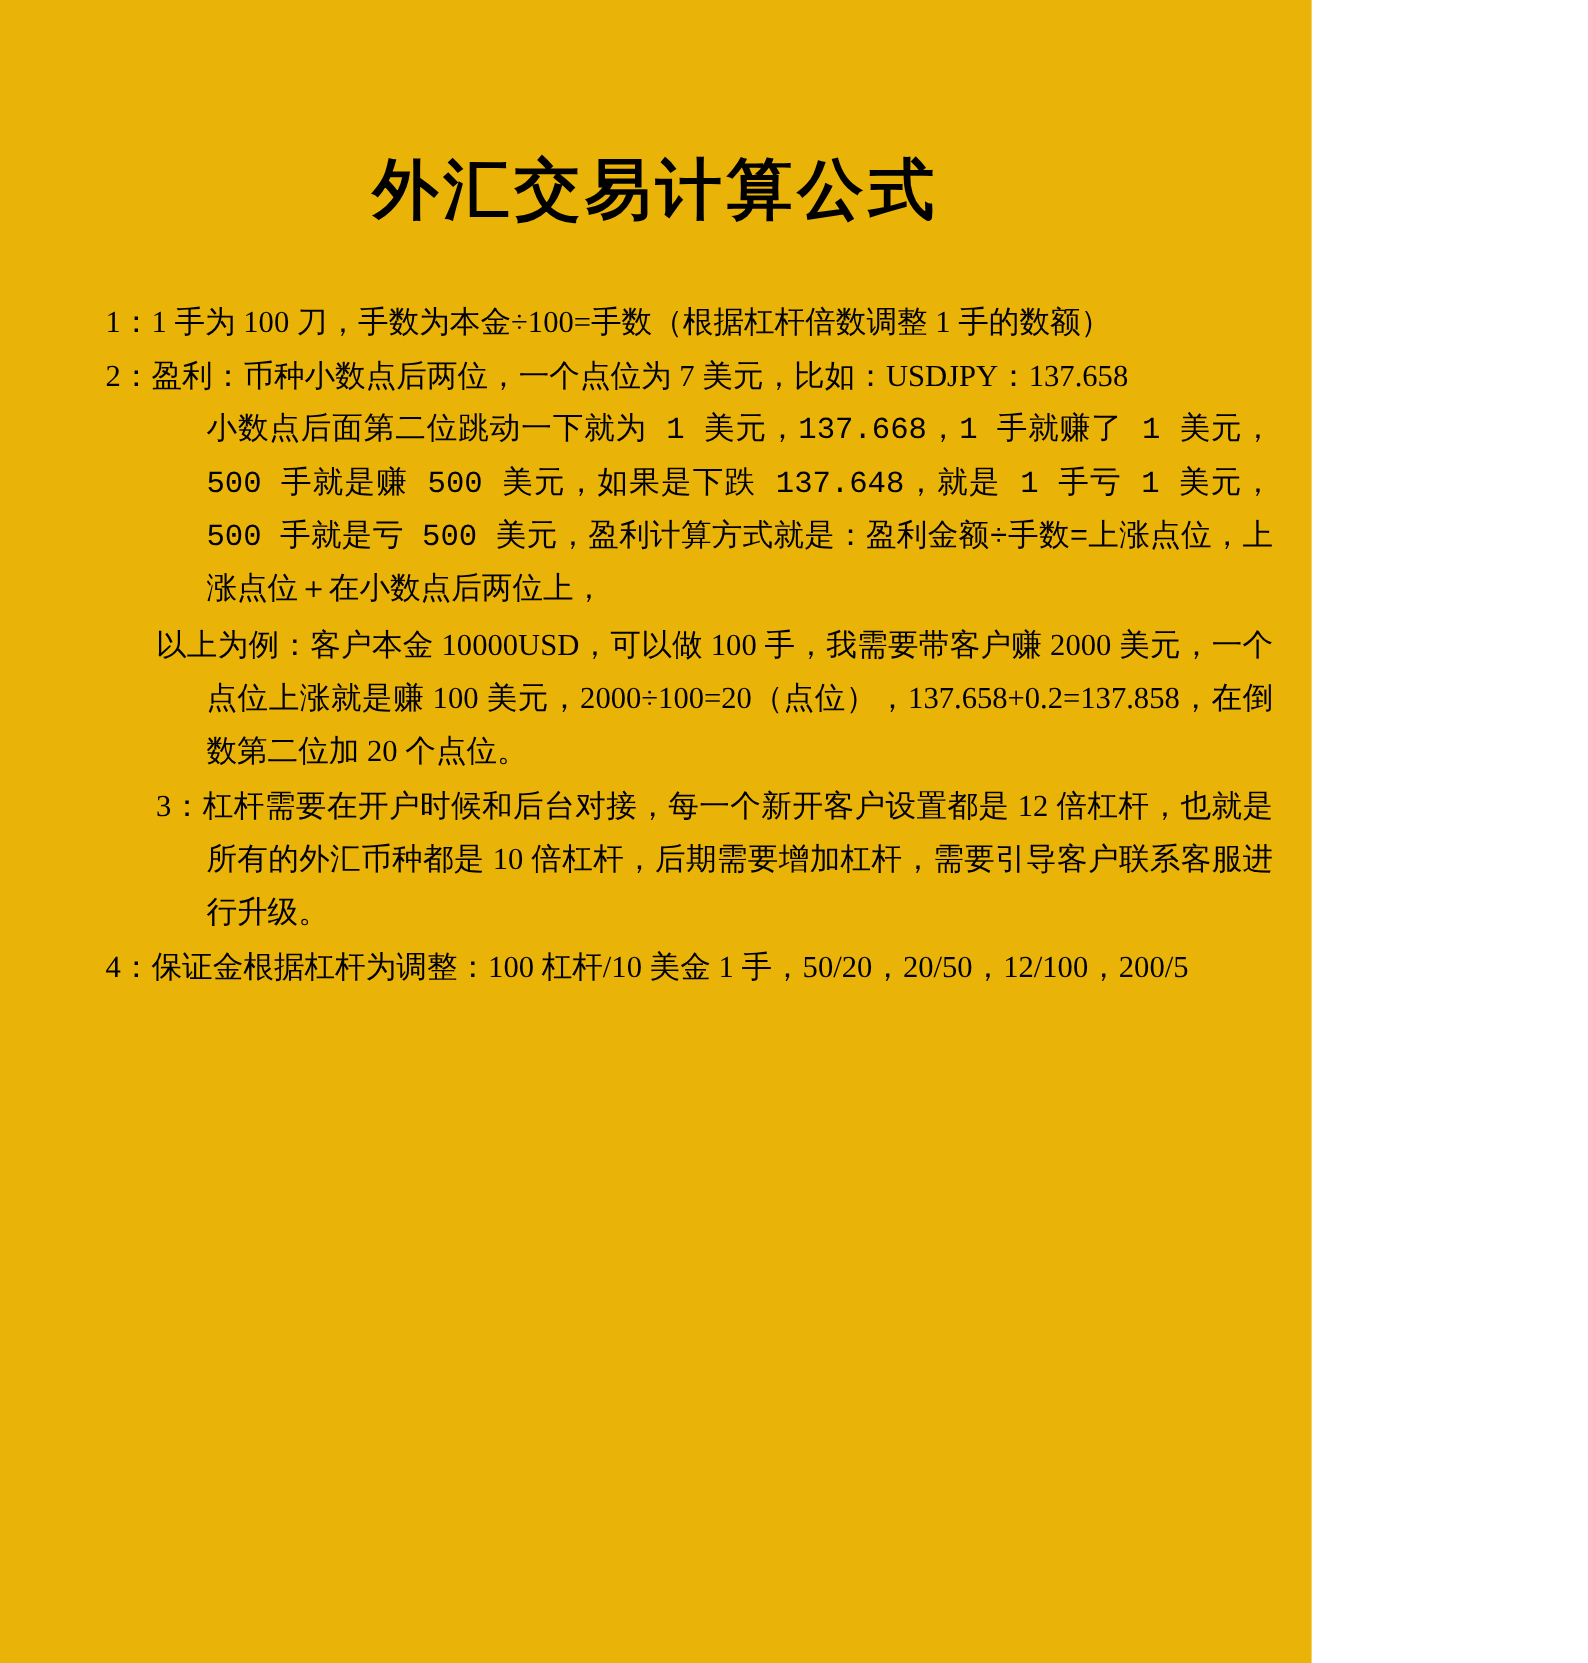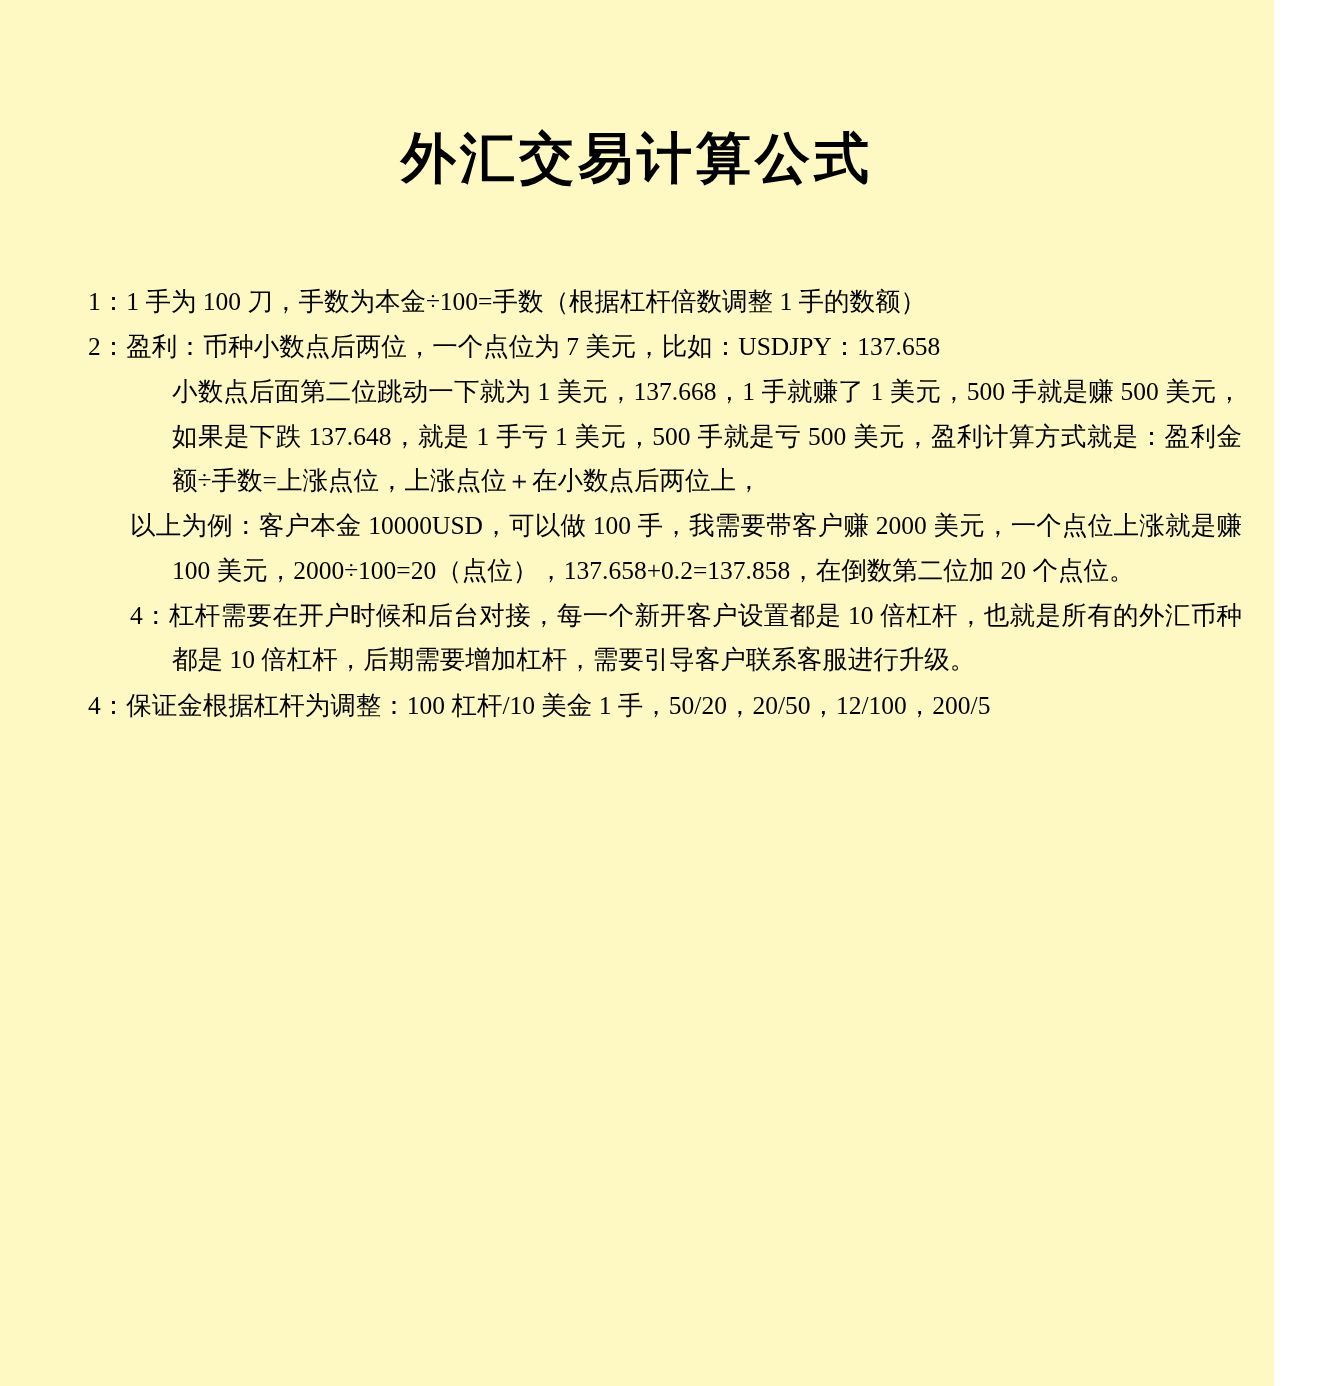--- a/index.html
+++ b/index.html
@@ -9,39 +9,39 @@
     background: #ffffff;
   }
   body {
     width: 1323px;
     min-height: 1386px;
     font-family: "Liberation Serif", "DejaVu Serif", serif;
     color: #000000;
     -webkit-font-smoothing: antialiased;
   }
   .page {
-    width: 1274px;
+    width: 1093px;
     min-height: 1386px;
     box-sizing: border-box;
     padding: 0;
     position: relative;
-    background: #fef9c3;
+    background: #eab308;
   }
   .doc-title {
     text-align: center;
     font-family: "DejaVu Sans", "Liberation Sans", sans-serif;
     font-weight: bold;
     font-size: 55px;
     letter-spacing: 4px;
     line-height: 1.1;
     margin: 0;
     padding-top: 128px;
   }
   .body-block {
-    margin-top: 91px;
+    margin-top: 58px;
     padding-left: 88px;
     padding-right: 32px;
   }
   .para {
     font-size: 25.5px;
     line-height: 1.74;
     text-align: justify;
     text-justify: inter-ideograph;
     margin: 0 0 1px 0;
     word-break: break-word;
@@ -51,37 +51,38 @@
     padding-left: 42px;
     text-indent: -42px;
   }
   .para.indent-2 {
     padding-left: 84px;
     text-indent: -42px;
   }
   .para.cont {
     padding-left: 84px;
     text-indent: 0;
+    font-family: Liberation Mono, monospace;
   }
 </style>
 </head>
 <body>
 
 <div class="page">
 
   <h1 class="doc-title">外汇交易计算公式</h1>
 
   <div class="body-block">
 
     <p class="para indent-1">1：1 手为 100 刀，手数为本金÷100=手数（根据杠杆倍数调整 1 手的数额）</p>
 
     <p class="para indent-1">2：盈利：币种小数点后两位，一个点位为 7 美元，比如：USDJPY：137.658</p>
 
     <p class="para cont">小数点后面第二位跳动一下就为 1 美元，137.668，1 手就赚了 1 美元，500 手就是赚 500 美元，如果是下跌 137.648，就是 1 手亏 1 美元，500 手就是亏 500 美元，盈利计算方式就是：盈利金额÷手数=上涨点位，上涨点位＋在小数点后两位上，</p>
 
     <p class="para indent-2">以上为例：客户本金 10000USD，可以做 100 手，我需要带客户赚 2000 美元，一个点位上涨就是赚 100 美元，2000÷100=20（点位），137.658+0.2=137.858，在倒数第二位加 20 个点位。</p>
 
-    <p class="para indent-2">4：杠杆需要在开户时候和后台对接，每一个新开客户设置都是 10 倍杠杆，也就是所有的外汇币种都是 10 倍杠杆，后期需要增加杠杆，需要引导客户联系客服进行升级。</p>
+    <p class="para indent-2">3：杠杆需要在开户时候和后台对接，每一个新开客户设置都是 12 倍杠杆，也就是所有的外汇币种都是 10 倍杠杆，后期需要增加杠杆，需要引导客户联系客服进行升级。</p>
 
     <p class="para indent-1">4：保证金根据杠杆为调整：100 杠杆/10 美金 1 手，50/20，20/50，12/100，200/5</p>
 
   </div>
 </div>
 
 </body></html>

